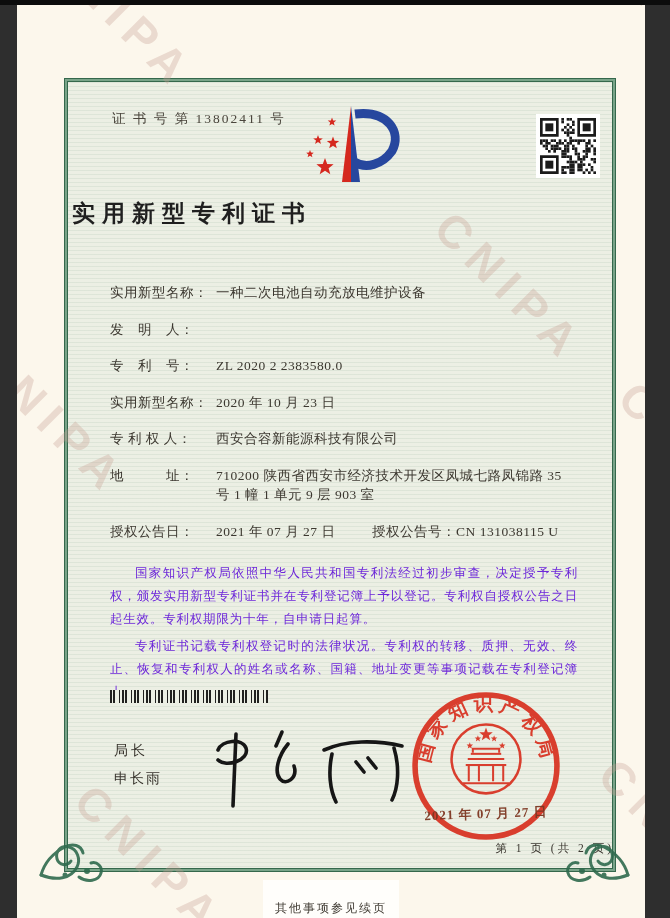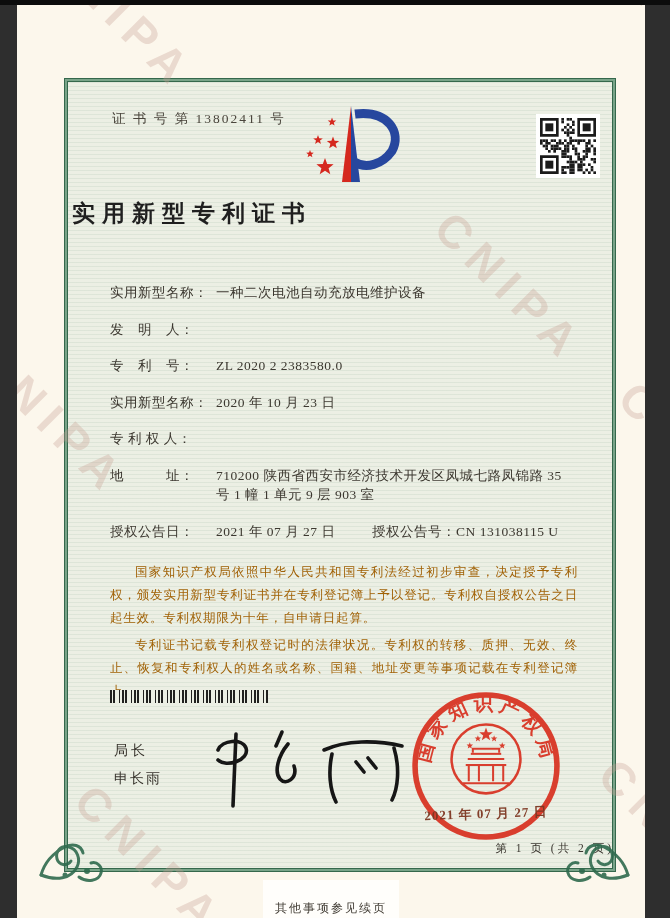--- a/index.html
+++ b/index.html
@@ -22,21 +22,21 @@
   .qr{position:absolute;right:14px;top:36px;width:64px;height:64px;background:#fff;padding:4px;box-sizing:border-box;}
   .title{position:absolute;left:0;right:0;top:120px;text-align:left;padding-left:8px;
          font-size:23px;font-weight:700;letter-spacing:7px;color:#1f1f1f;}
   .fields{position:absolute;left:46px;right:36px;top:205px;font-size:13.5px;letter-spacing:.5px;}
   .row{display:flex;margin-bottom:17px;line-height:1.45;}
   .flabel{flex:0 0 106px;white-space:pre;}
   .fvalue{flex:1;}
   .grantrow{display:flex;margin-bottom:0;}
   .grantrow .pair1{flex:0 0 262px;display:flex;}
   .grantrow .pair2{display:flex;text-align:center;}
-  .paras{margin-top:20px;font-size:12.5px;line-height:1.85;color:#a16207;letter-spacing:.8px;text-align:justify;font-family:Liberation Mono, monospace;}
+  .paras{margin-top:20px;font-size:12.5px;line-height:1.85;color:#6d28d9;letter-spacing:.8px;text-align:justify;}
   .paras p{margin:0 0 4px;text-indent:2em;}
   .barcode{position:absolute;left:46px;top:612px;width:158px;height:13px;
     background:repeating-linear-gradient(90deg,#21211f 0 2px,#ecefe4 2px 3px,#21211f 3px 5px,
     #ecefe4 5px 9px,#21211f 9px 10px,#ecefe4 10px 12px);}
   .dir-title{position:absolute;left:50px;top:664px;font-size:14px;letter-spacing:3px;color:#37332c;text-align:right;}
   .dir-name{position:absolute;left:50px;top:692px;font-size:14px;letter-spacing:2px;color:#37332c;}
   .signature{position:absolute;left:142px;top:638px;}
   .seal{position:absolute;left:346px;top:612px;width:152px;height:152px;}
   .seal-date{position:absolute;left:322px;top:727px;width:200px;text-align:center;
      font-size:13px;font-weight:700;color:#7d3722;letter-spacing:1px;transform:rotate(-2deg);opacity:.95;}
@@ -244,20 +244,21 @@
       <div class="row">
         <span class="flabel">专　利　号：</span>
         <span class="fvalue">ZL 2020 2 2383580.0</span>
       </div>
       <div class="row">
         <span class="flabel">实用新型名称：</span>
         <span class="fvalue">2020 年 10 月 23 日</span>
       </div>
       <div class="row">
         <span class="flabel">专 利 权 人：</span>
+        <span class="fvalue">西安合容新能源科技有限公司</span>
       </div>
       <div class="row">
         <span class="flabel">地　　　址：</span>
         <span class="fvalue">710200 陕西省西安市经济技术开发区凤城七路凤锦路 35 号 1 幢 1 单元 9 层 903 室</span>
       </div>
       <div class="row grantrow">
         <span class="pair1">
           <span class="flabel">授权公告日：</span>
           <span>2021 年 07 月 27 日</span>
         </span>

